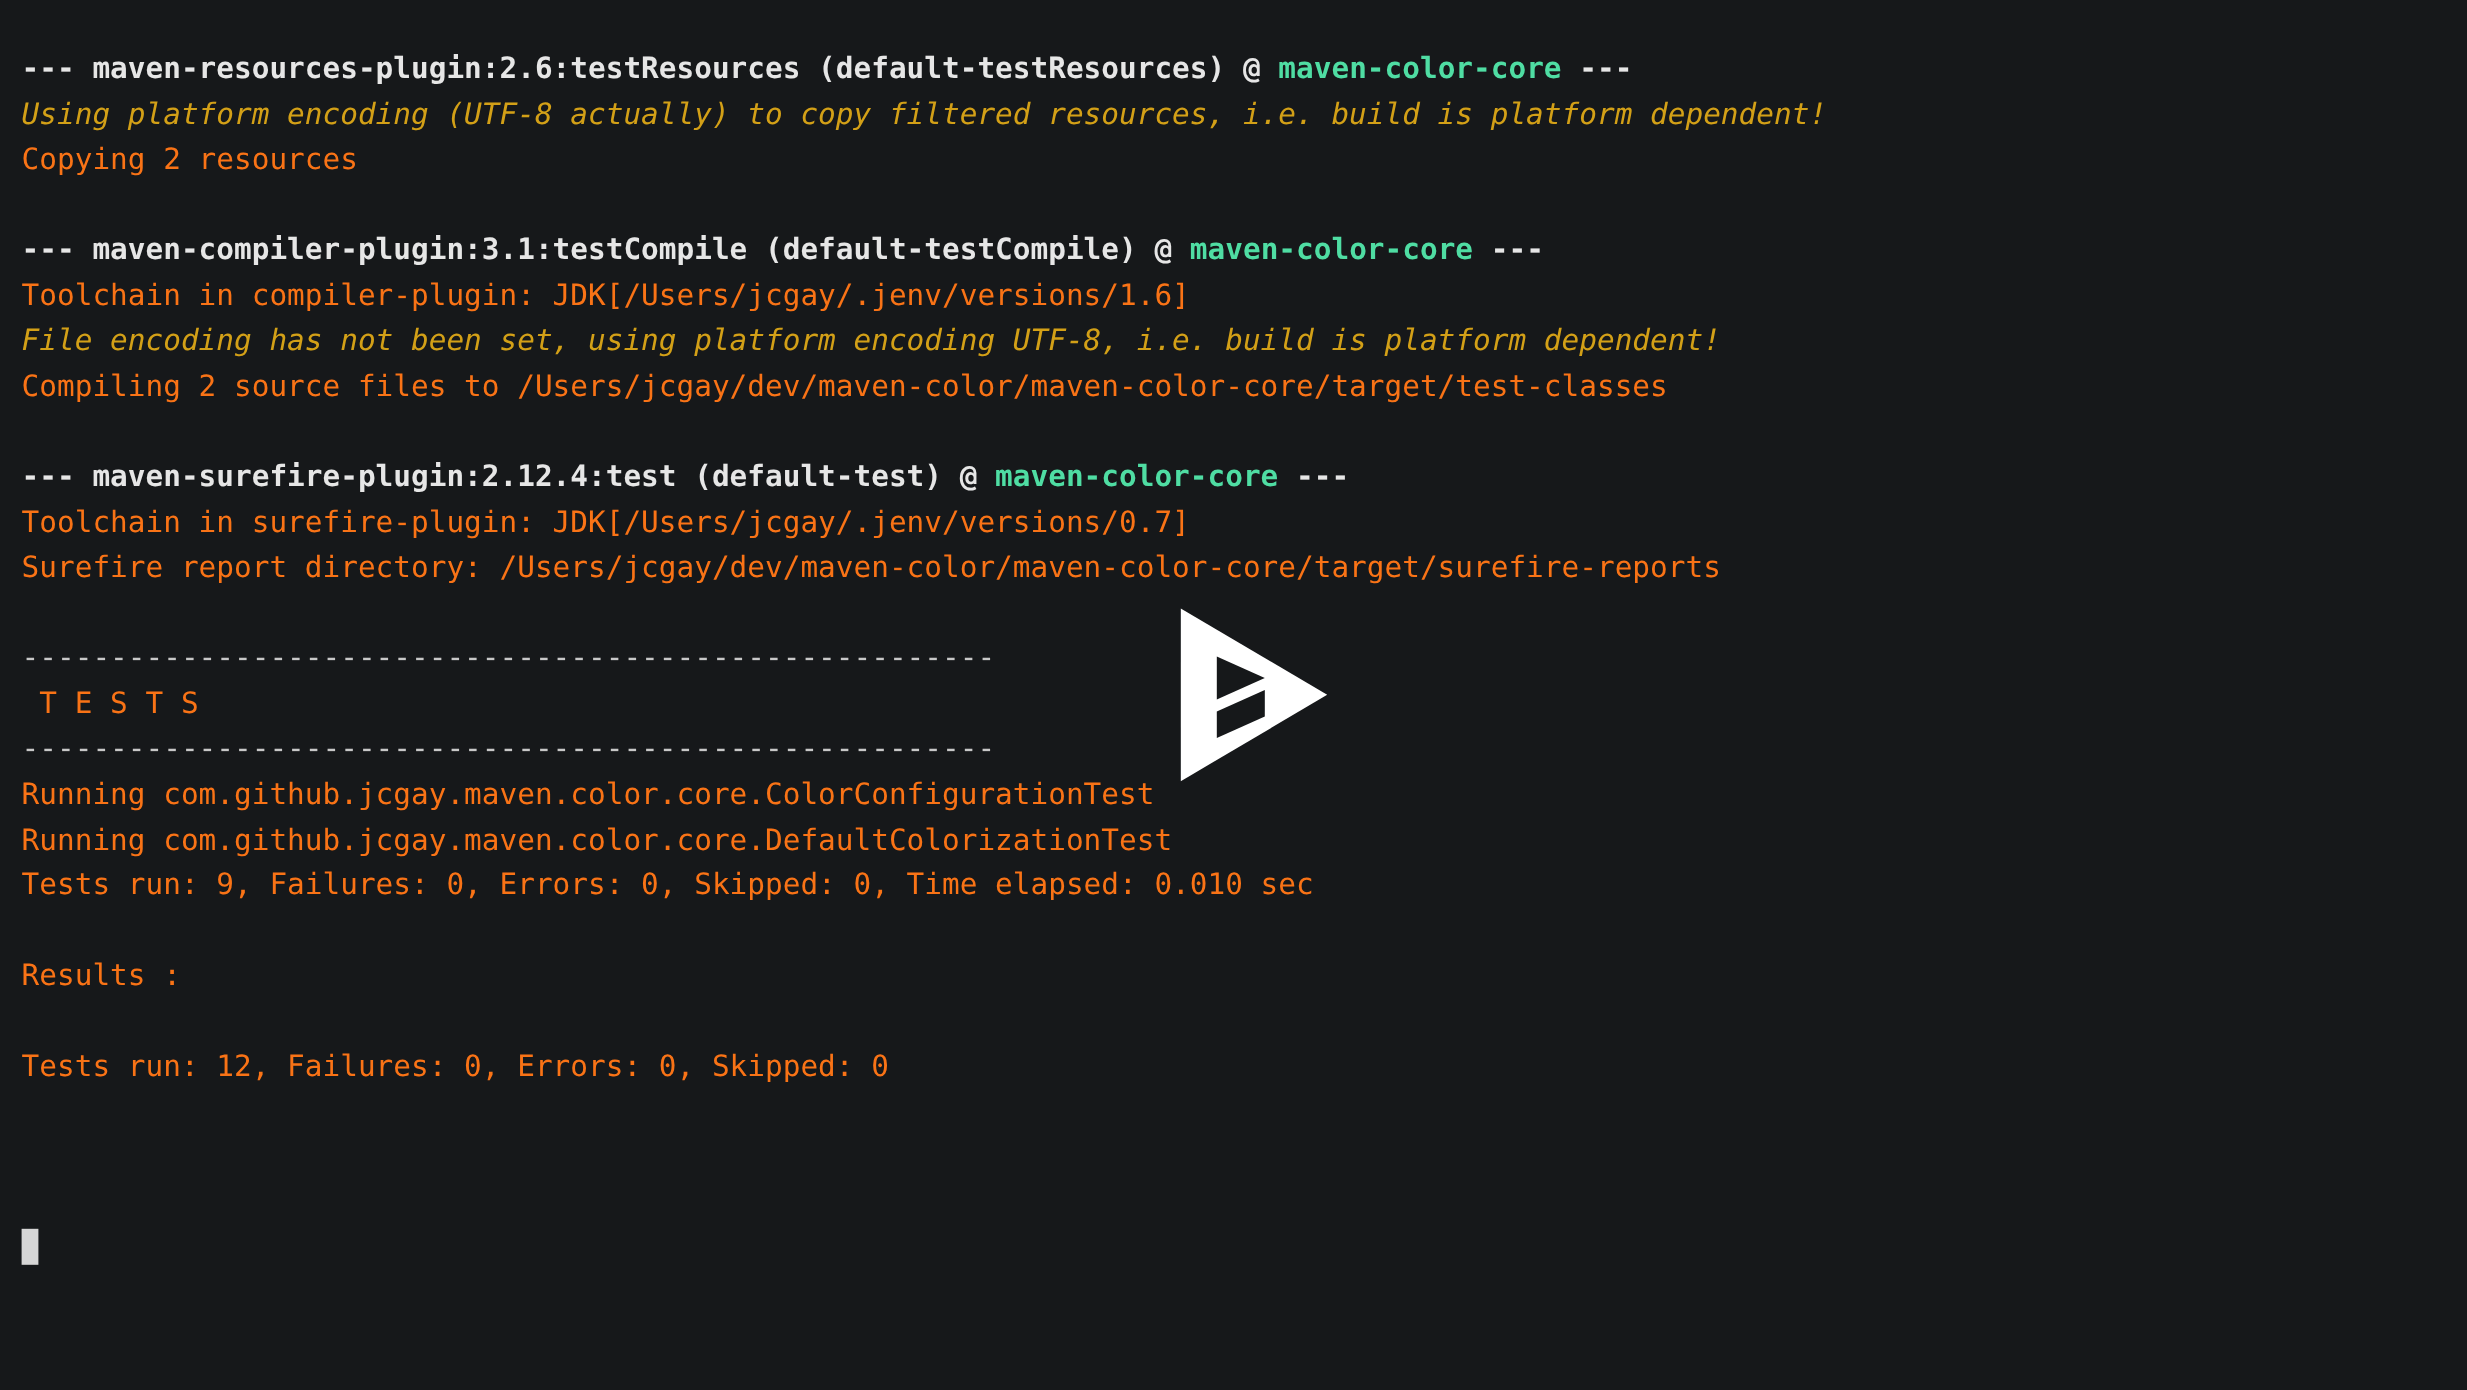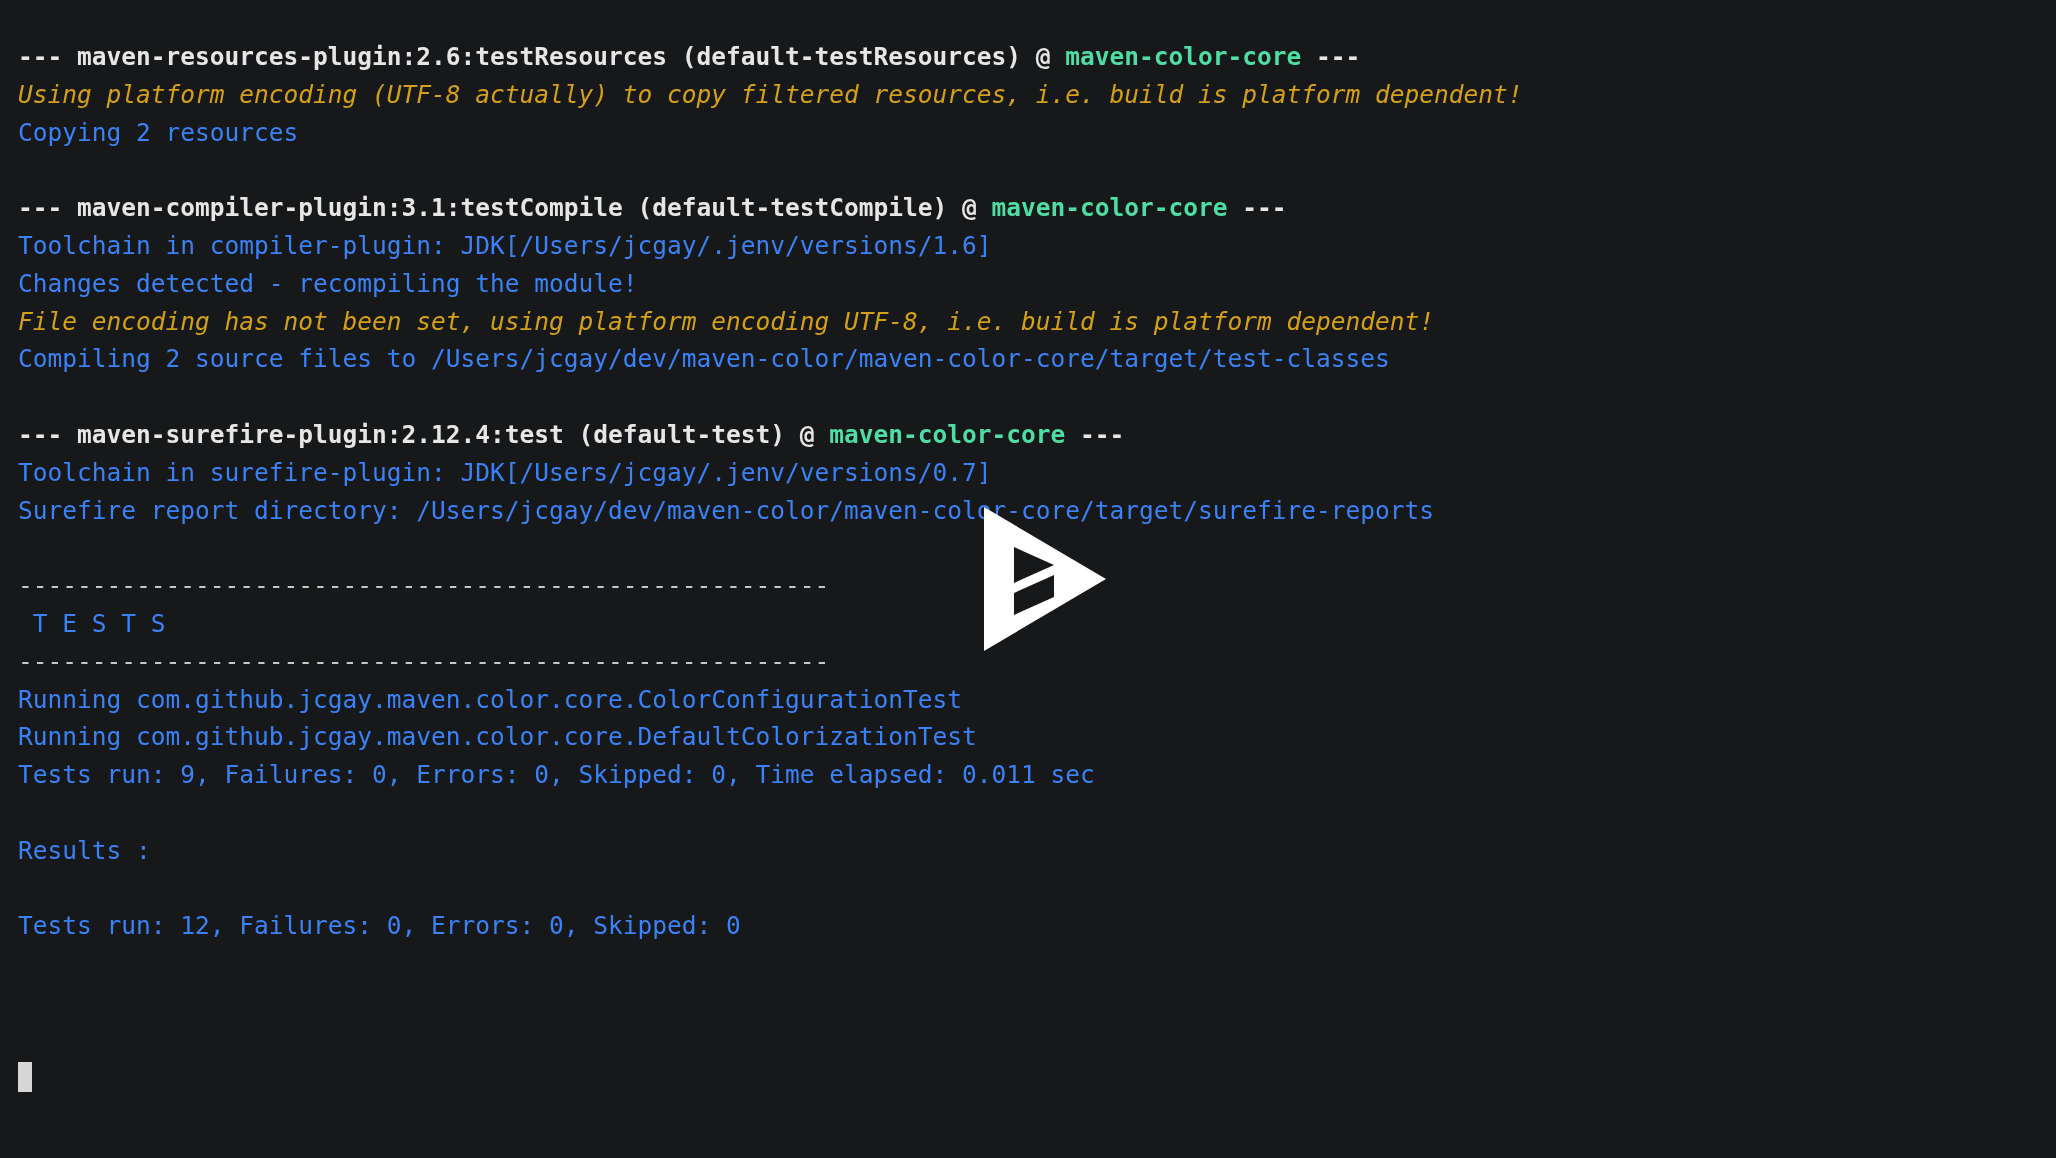--- a/index.html
+++ b/index.html
@@ -25,21 +25,21 @@
     letter-spacing: 0px;
     color: #d4d4d4;
     -webkit-font-smoothing: antialiased;
   }
   .line {
     white-space: pre;
     height: 37.8px;
   }
   .blank { height: 37.8px; }
   .b     { font-weight: bold; color: #e6e6e6; }
-  .plain { color: #3b82f6; text-align: center; }
+  .plain { color: #f97316; text-align: center; }
   .warn  { color: #d3a017; font-style: italic; }
   .proj  { font-weight: bold; color: #4fdda3; text-align: center; }
   .rule  { color: #c8c8c8; }
 
   
   .cursor {
     display: inline-block;
     width: 14px;
     height: 30px;
     background: #d6d6d6;
@@ -61,34 +61,33 @@
 <body>
 
 <div id="terminal">
   <div id="lines">
       <div class="line"><span class="b">--- maven-resources-plugin:2.6:testResources (default-testResources) @ </span><span class="proj">maven-color-core</span><span class="b"> ---</span></div>
       <div class="line"><span class="warn">Using platform encoding (UTF-8 actually) to copy filtered resources, i.e. build is platform dependent!</span></div>
       <div class="line"><span class="plain">Copying 2 resources</span></div>
       <div class="line blank"></div>
       <div class="line"><span class="b">--- maven-compiler-plugin:3.1:testCompile (default-testCompile) @ </span><span class="proj">maven-color-core</span><span class="b"> ---</span></div>
       <div class="line"><span class="plain">Toolchain in compiler-plugin: JDK[/Users/jcgay/.jenv/versions/1.6]</span></div>
-      <div class="line"><span class="plain">Changes detected - recompiling the module!</span></div>
       <div class="line"><span class="warn">File encoding has not been set, using platform encoding UTF-8, i.e. build is platform dependent!</span></div>
       <div class="line"><span class="plain">Compiling 2 source files to /Users/jcgay/dev/maven-color/maven-color-core/target/test-classes</span></div>
       <div class="line blank"></div>
       <div class="line"><span class="b">--- maven-surefire-plugin:2.12.4:test (default-test) @ </span><span class="proj">maven-color-core</span><span class="b"> ---</span></div>
       <div class="line"><span class="plain">Toolchain in surefire-plugin: JDK[/Users/jcgay/.jenv/versions/0.7]</span></div>
       <div class="line"><span class="plain">Surefire report directory: /Users/jcgay/dev/maven-color/maven-color-core/target/surefire-reports</span></div>
       <div class="line blank"></div>
       <div class="line"><span class="rule">-------------------------------------------------------</span></div>
       <div class="line"><span class="plain"> T E S T S</span></div>
       <div class="line"><span class="rule">-------------------------------------------------------</span></div>
       <div class="line"><span class="plain">Running com.github.jcgay.maven.color.core.ColorConfigurationTest</span></div>
       <div class="line"><span class="plain">Running com.github.jcgay.maven.color.core.DefaultColorizationTest</span></div>
-      <div class="line"><span class="plain">Tests run: 9, Failures: 0, Errors: 0, Skipped: 0, Time elapsed: 0.011 sec</span></div>
+      <div class="line"><span class="plain">Tests run: 9, Failures: 0, Errors: 0, Skipped: 0, Time elapsed: 0.010 sec</span></div>
       <div class="line blank"></div>
       <div class="line"><span class="plain">Results :</span></div>
       <div class="line blank"></div>
       <div class="line"><span class="plain">Tests run: 12, Failures: 0, Errors: 0, Skipped: 0</span></div>
       <div class="line blank"></div>
       <div class="line blank"></div>
       <div class="line blank"></div>
       <div class="line"><span class="cursor"></span></div>
     </div>
 

